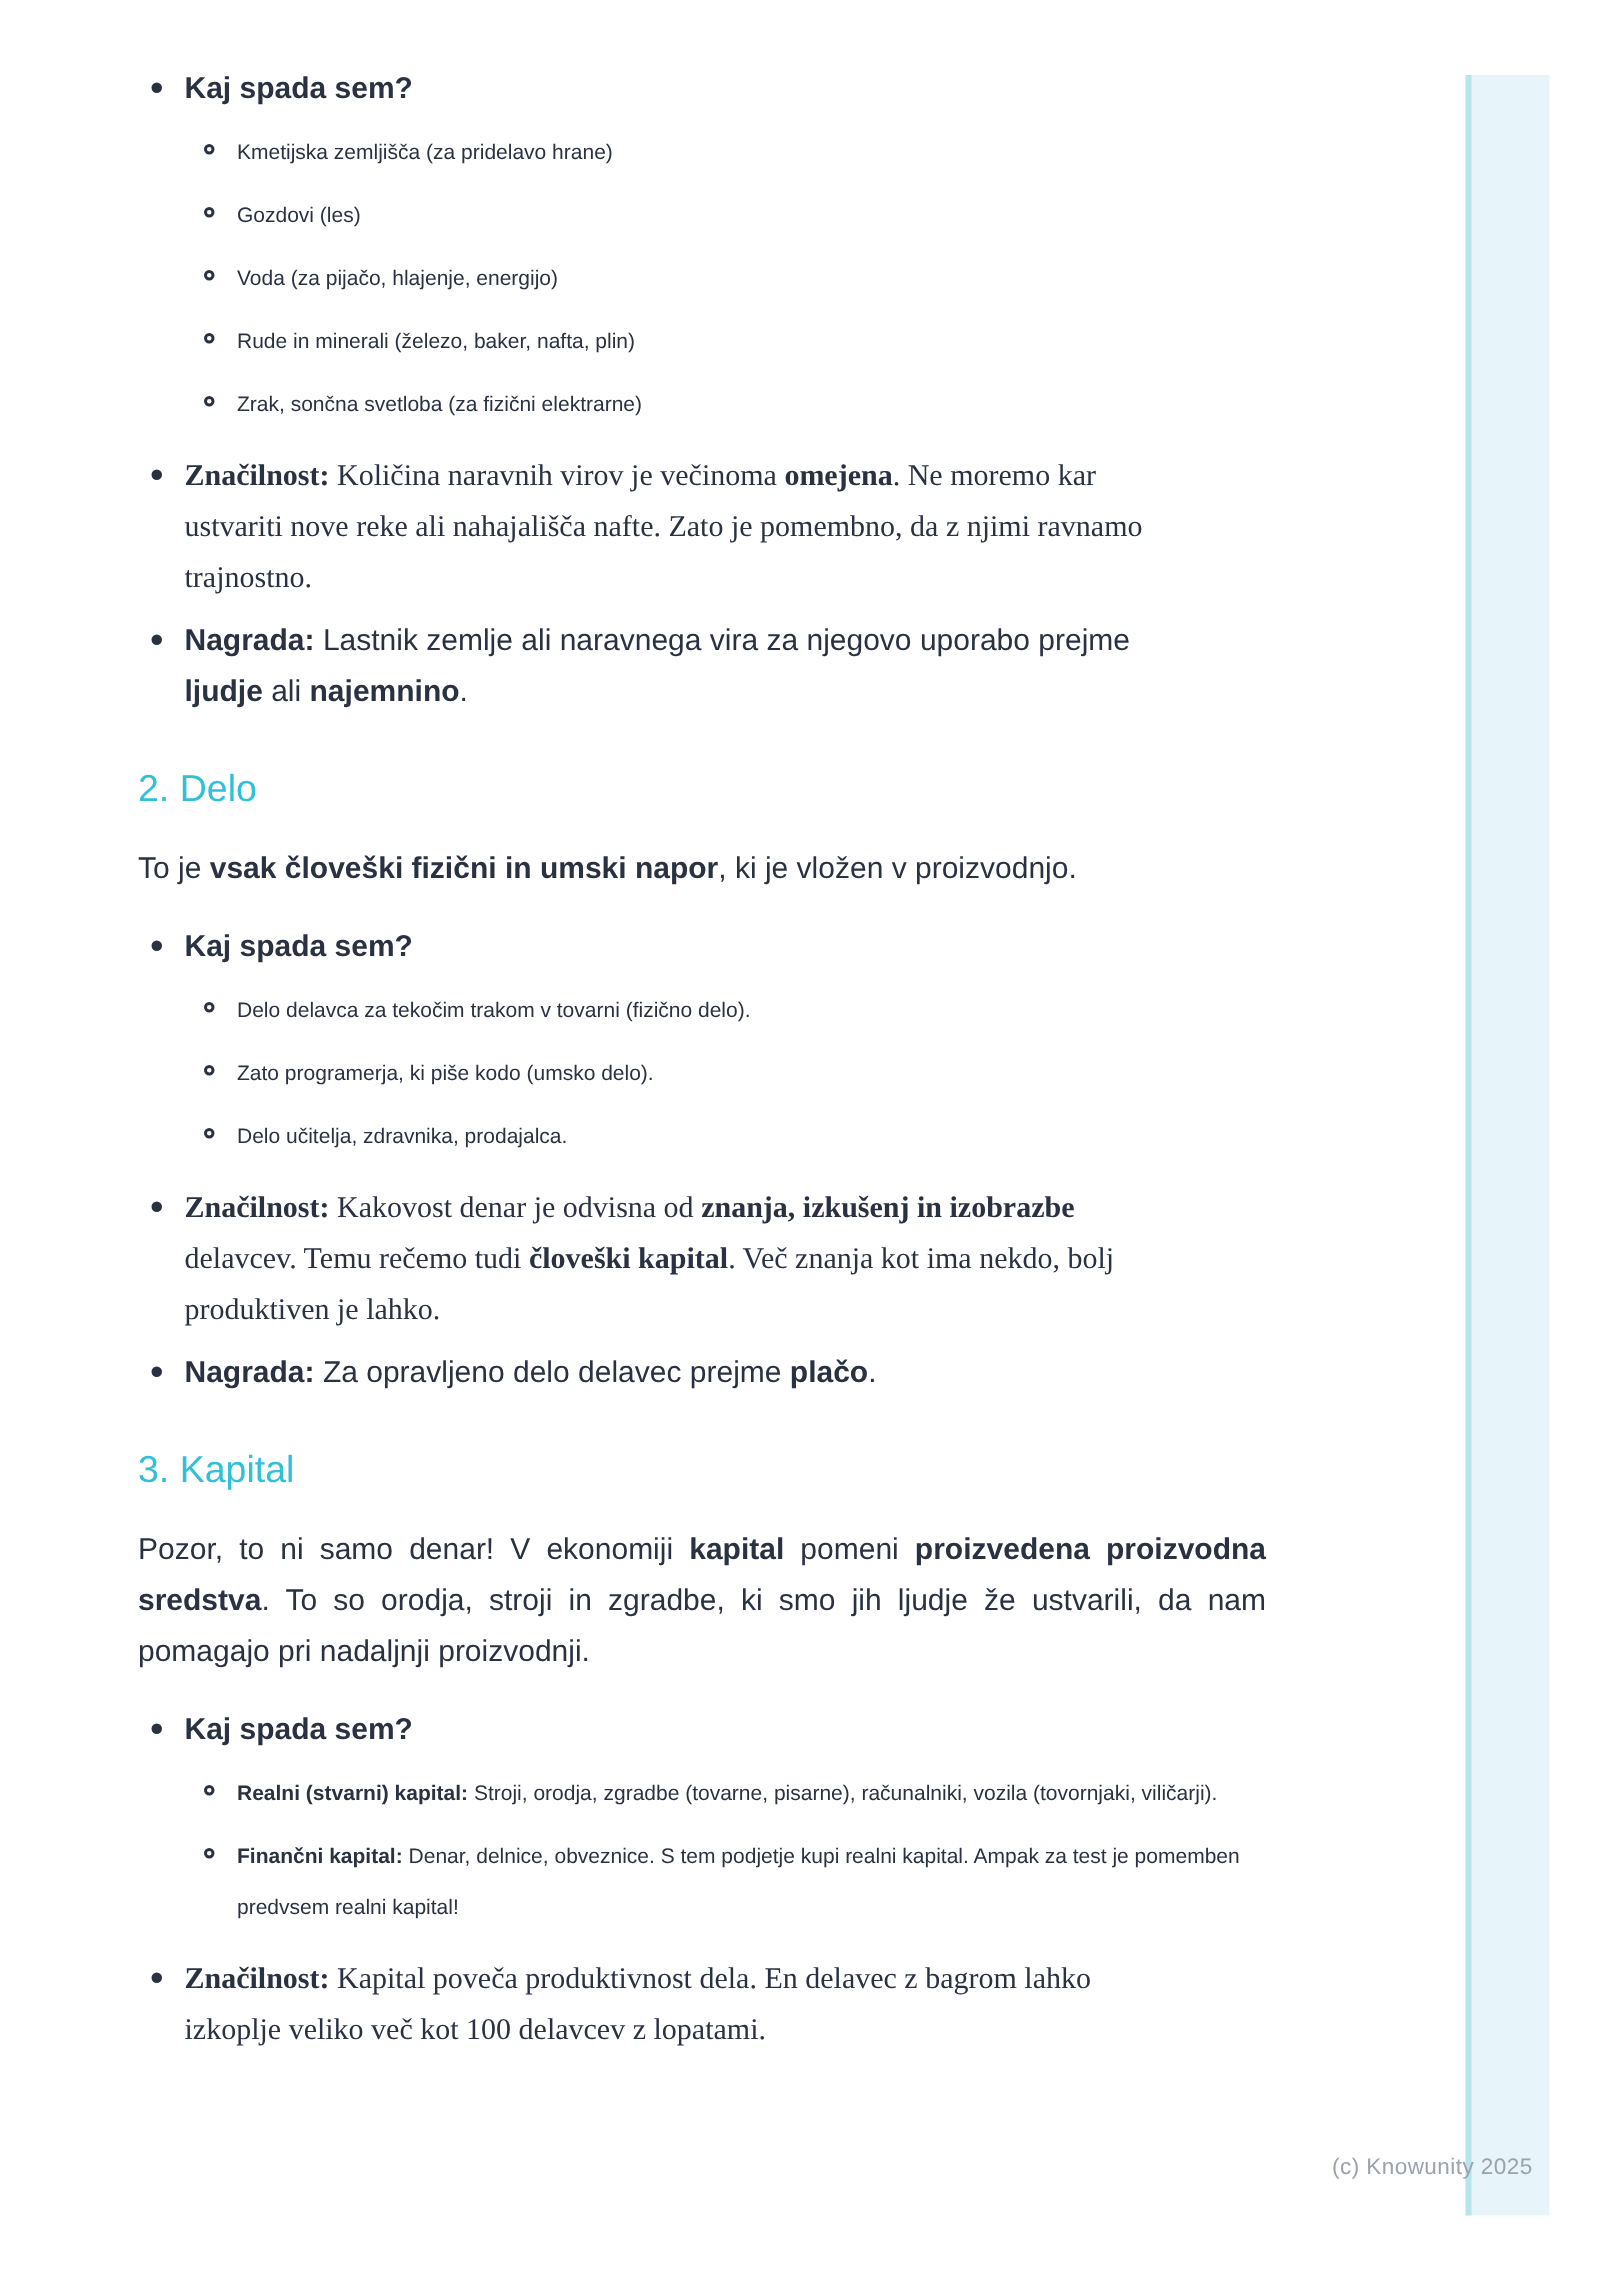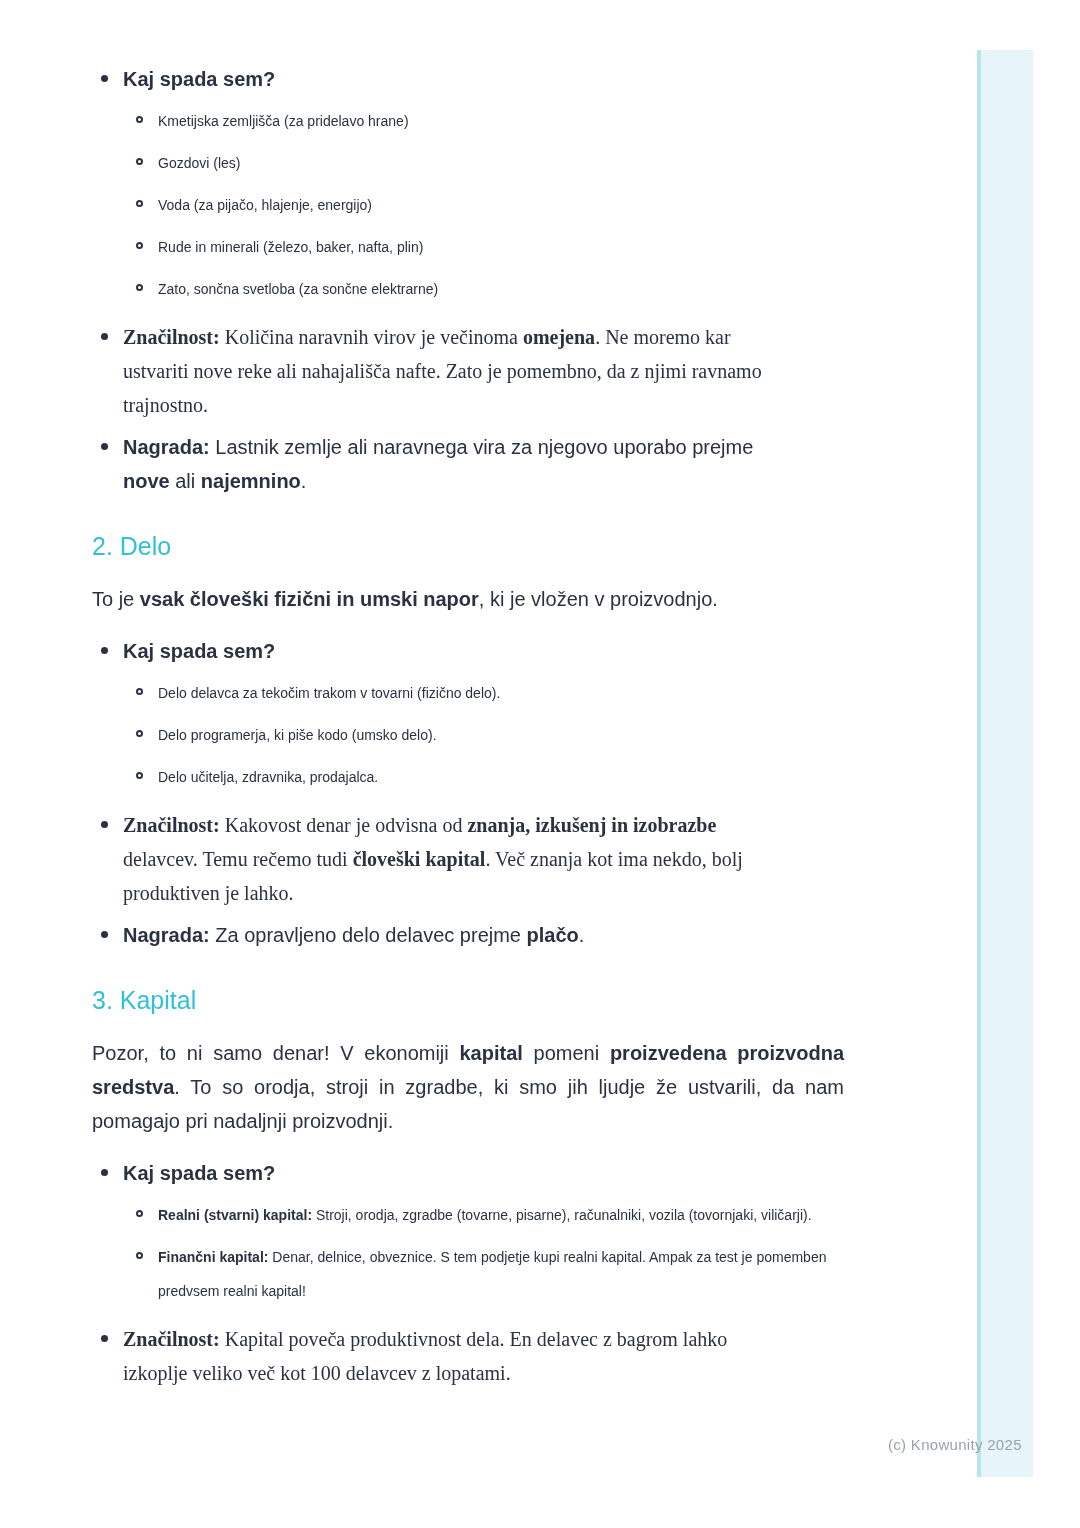--- a/index.html
+++ b/index.html
@@ -17,21 +17,21 @@
     font-family:"Liberation Sans",sans-serif;
     color:var(--body);
   }
   .sidebar-strip{
     position:absolute;left:977px;top:50px;width:56px;height:1427px;
     background:var(--sidebar-fill);
     border-left:4px solid var(--sidebar-border);
     z-index:1;
   }
   .content{
-    position:absolute;left:92px;top:54px;width:752px;z-index:2;
+    position:absolute;left:92px;top:34px;width:752px;z-index:2;
   }
   .para{
     font-size:20px;line-height:34px;margin:0 0 18px 0;
   }
   .para.justify{text-align:justify;}
   .h2{
     color:var(--heading);
     font-size:25px;line-height:36px;font-weight:400;
     margin:30px 0 18px 0;
   }
@@ -65,28 +65,28 @@
 <body>
 
 <div class="sidebar-strip"></div>
 
 <main class="content">
     <div class="li1"><span class="marker m1"></span><span><span class="b">Kaj spada sem?</span></span></div>
     <div class="li2"><span class="marker m2"></span><span><span>Kmetijska zemljišča (za pridelavo hrane)</span></span></div>
     <div class="li2"><span class="marker m2"></span><span><span>Gozdovi (les)</span></span></div>
     <div class="li2"><span class="marker m2"></span><span><span>Voda (za pijačo, hlajenje, energijo)</span></span></div>
     <div class="li2"><span class="marker m2"></span><span><span>Rude in minerali (železo, baker, nafta, plin)</span></span></div>
-    <div class="li2"><span class="marker m2"></span><span><span>Zato, sončna svetloba (za sončne elektrarne)</span></span></div>
+    <div class="li2"><span class="marker m2"></span><span><span>Zrak, sončna svetloba (za fizični elektrarne)</span></span></div>
     <div class="li1 after-sub"><span class="marker m1"></span><span><span class="b">Značilnost:</span><span> Količina naravnih virov je večinoma </span><span class="b">omejena</span><span>. Ne moremo kar ustvariti nove reke ali nahajališča nafte. Zato je pomembno, da z njimi ravnamo trajnostno.</span></span></div>
-    <div class="li1"><span class="marker m1"></span><span><span class="b">Nagrada:</span><span> Lastnik zemlje ali naravnega vira za njegovo uporabo prejme </span><span class="b">nove</span><span> ali </span><span class="b">najemnino</span><span>.</span></span></div>
+    <div class="li1"><span class="marker m1"></span><span><span class="b">Nagrada:</span><span> Lastnik zemlje ali naravnega vira za njegovo uporabo prejme </span><span class="b">ljudje</span><span> ali </span><span class="b">najemnino</span><span>.</span></span></div>
     <h2 class="h2"><span><span>2. Delo</span></span></h2>
     <p class="para"><span><span>To je </span><span class="b">vsak človeški fizični in umski napor</span><span>, ki je vložen v proizvodnjo.</span></span></p>
     <div class="li1"><span class="marker m1"></span><span><span class="b">Kaj spada sem?</span></span></div>
     <div class="li2"><span class="marker m2"></span><span><span>Delo delavca za tekočim trakom v tovarni (fizično delo).</span></span></div>
-    <div class="li2"><span class="marker m2"></span><span><span>Delo programerja, ki piše kodo (umsko delo).</span></span></div>
+    <div class="li2"><span class="marker m2"></span><span><span>Zato programerja, ki piše kodo (umsko delo).</span></span></div>
     <div class="li2"><span class="marker m2"></span><span><span>Delo učitelja, zdravnika, prodajalca.</span></span></div>
     <div class="li1 after-sub"><span class="marker m1"></span><span><span class="b">Značilnost:</span><span> Kakovost denar je odvisna od </span><span class="b">znanja, izkušenj in izobrazbe</span><span> delavcev. Temu rečemo tudi </span><span class="b">človeški kapital</span><span>. Več znanja kot ima nekdo, bolj produktiven je lahko.</span></span></div>
     <div class="li1"><span class="marker m1"></span><span><span class="b">Nagrada:</span><span> Za opravljeno delo delavec prejme </span><span class="b">plačo</span><span>.</span></span></div>
     <h2 class="h2"><span><span>3. Kapital</span></span></h2>
     <p class="para justify"><span><span>Pozor, to ni samo denar! V ekonomiji </span><span class="b">kapital</span><span> pomeni </span><span class="b">proizvedena proizvodna sredstva</span><span>. To so orodja, stroji in zgradbe, ki smo jih ljudje že ustvarili, da nam pomagajo pri nadaljnji proizvodnji.</span></span></p>
     <div class="li1"><span class="marker m1"></span><span><span class="b">Kaj spada sem?</span></span></div>
     <div class="li2"><span class="marker m2"></span><span><span class="b">Realni (stvarni) kapital:</span><span> Stroji, orodja, zgradbe (tovarne, pisarne), računalniki, vozila (tovornjaki, viličarji).</span></span></div>
     <div class="li2"><span class="marker m2"></span><span><span class="b">Finančni kapital:</span><span> Denar, delnice, obveznice. S tem podjetje kupi realni kapital. </span><span class="i">Ampak za test je pomemben predvsem realni kapital!</span></span></div>
     <div class="li1 after-sub"><span class="marker m1"></span><span><span class="b">Značilnost:</span><span> Kapital poveča produktivnost dela. En delavec z bagrom lahko izkoplje veliko več kot 100 delavcev z lopatami.</span></span></div>
   </main>

